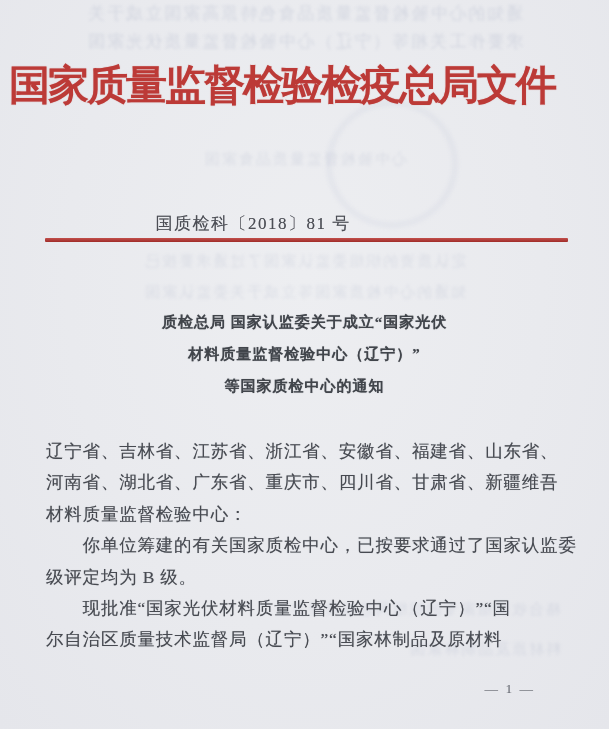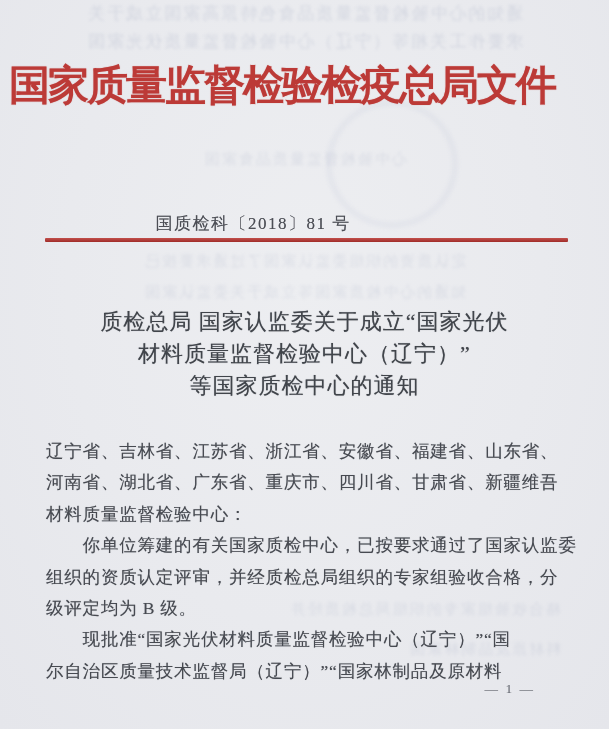--- a/index.html
+++ b/index.html
@@ -42,22 +42,22 @@
     text-shadow:0 0 .6px rgba(70,72,80,.5);
   }
   .red-rule{
     position:absolute;left:45px;top:238px;width:523px;height:4px;
     background:linear-gradient(#c2504c,#a02b28);
     border-radius:1px;
   }
   
   .doc-title{
     position:absolute;left:0;top:306px;width:609px;
-    text-align:center;font-weight:normal;
-    font-size:22px;line-height:32px;letter-spacing:1px;
+    text-align:center;font-weight:bold;
+    font-size:15px;line-height:32px;letter-spacing:1px;
     color:#41454b;
     text-shadow:0 0 .8px rgba(60,64,72,.55);
   }
   
   .body-text{
     position:absolute;left:46px;top:436px;width:517px;
     font-size:17.5px;line-height:31.4px;letter-spacing:.8px;
     color:#474a51;
     text-shadow:0 0 .7px rgba(66,70,80,.45);
   }
@@ -92,21 +92,20 @@
     <div class="line">质检总局 国家认监委关于成立“国家光伏</div>
     <div class="line">材料质量监督检验中心（辽宁）”</div>
     <div class="line">等国家质检中心的通知</div>
   </div>
 
   <div class="body-text">
     <div class="line">辽宁省、吉林省、江苏省、浙江省、安徽省、福建省、山东省、</div>
     <div class="line">河南省、湖北省、广东省、重庆市、四川省、甘肃省、新疆维吾</div>
     <div class="line">材料质量监督检验中心：</div>
     <div class="line">　　你单位筹建的有关国家质检中心，已按要求通过了国家认监委</div>
-    <div class="line">组织的资质认定评审，并经质检总局组织的专家组验收合格，分</div>
     <div class="line">级评定均为 B 级。</div>
     <div class="line">　　现批准“国家光伏材料质量监督检验中心（辽宁）”“国</div>
     <div class="line">尔自治区质量技术监督局（辽宁）”“国家林制品及原材料</div>
   </div>
 
   <div class="page-number">— 1 —</div>
 
 </div>
 
 </body></html>

